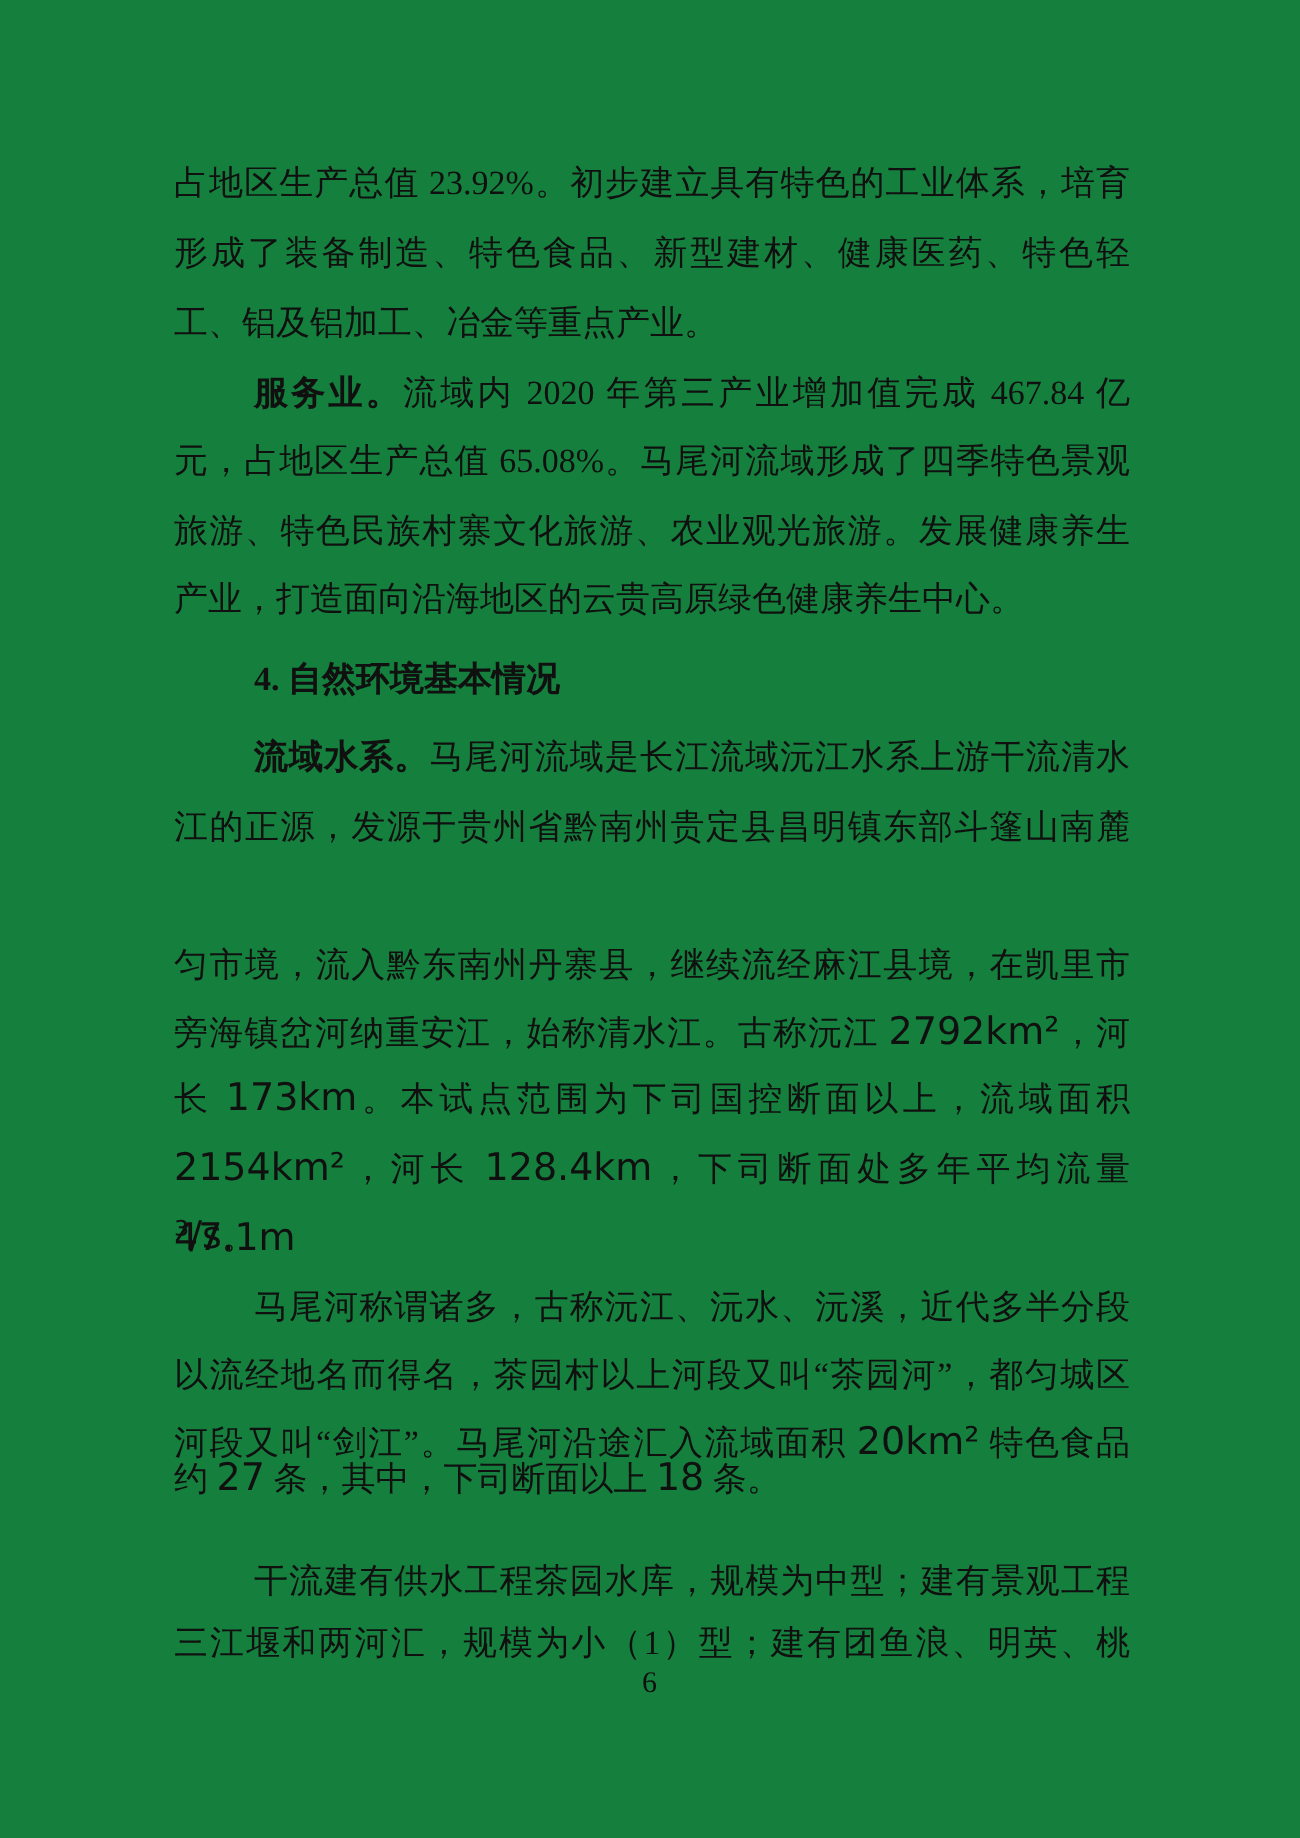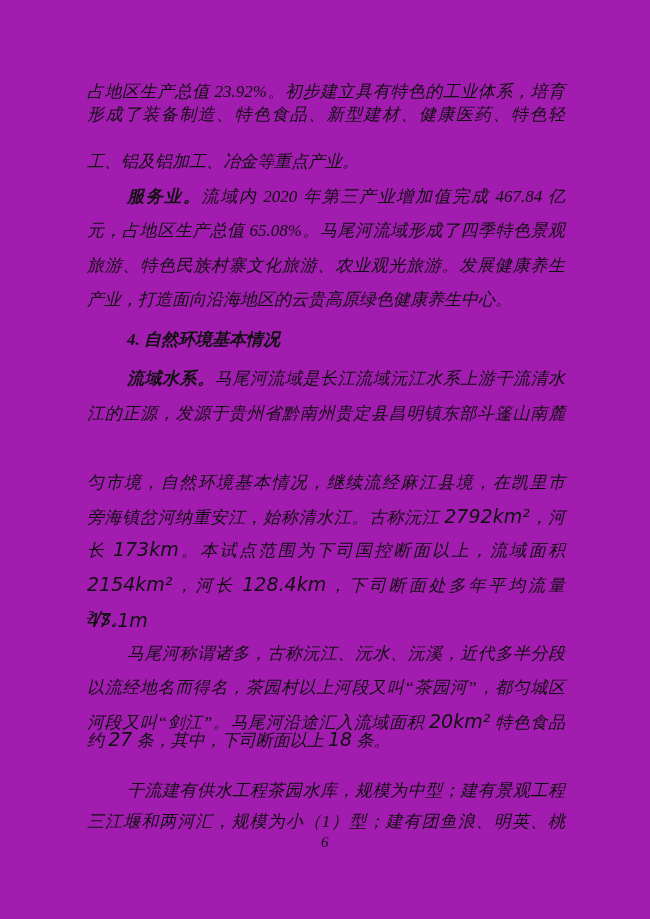--- a/index.html
+++ b/index.html
@@ -11,22 +11,21 @@
     width: 650px;
     height: 919px;
     position: relative;
     font-family: "Liberation Serif", "DejaVu Serif", serif;
     color: #101010;
     overflow: hidden;
   }
   .page {
     position: absolute;
     inset: 0;
-    background: #a21caf;
-    font-style: italic;
+    background: #15803d;
   }
   .line {
     position: absolute;
     left: 87px;
     width: 478px;
     height: 35px;
     line-height: 35px;
     font-size: 17px;
     text-align: justify;
     text-align-last: justify;
@@ -58,30 +57,30 @@
     text-align: center;
     letter-spacing: 0.5px;
   }
 </style>
 </head>
 <body>
 
 <div class="page">
 
   <div class="line" style="top:74px"><span>占地区生产总值 23.92%。初步建立具有特色的工业体系，培育</span></div>
-  <div class="line" style="top:97px"><span>形成了装备制造、特色食品、新型建材、健康医药、特色轻</span></div>
+  <div class="line" style="top:109px"><span>形成了装备制造、特色食品、新型建材、健康医药、特色轻</span></div>
   <div class="line end" style="top:144px"><span>工、铝及铝加工、冶金等重点产业。</span></div>
   <div class="line indent" style="top:179px"><span class="b">服务业。</span><span>流域内 2020 年第三产业增加值完成 467.84 亿</span></div>
   <div class="line" style="top:213px"><span>元，占地区生产总值 65.08%。马尾河流域形成了四季特色景观</span></div>
   <div class="line" style="top:248px"><span>旅游、特色民族村寨文化旅游、农业观光旅游。发展健康养生</span></div>
   <div class="line end" style="top:282px"><span>产业，打造面向沿海地区的云贵高原绿色健康养生中心。</span></div>
   <div class="line end indent" style="top:322px"><span class="b">4. 自然环境基本情况</span></div>
   <div class="line indent" style="top:361px"><span class="b">流域水系。</span><span>马尾河流域是长江流域沅江水系上游干流清水</span></div>
   <div class="line" style="top:396px"><span>江的正源，发源于贵州省黔南州贵定县昌明镇东部斗篷山南麓</span></div>
-  <div class="line" style="top:465px"><span>匀市境，自然环境基本情况，继续流经麻江县境，在凯里市</span></div>
+  <div class="line" style="top:465px"><span>匀市境，流入黔东南州丹寨县，继续流经麻江县境，在凯里市</span></div>
   <div class="line" style="top:499px"><span>旁海镇岔河纳重安江，始称清水江。古称沅江 </span><span class="n">2792km²</span><span>，河</span></div>
   <div class="line" style="top:532px"><span>长 </span><span class="n">173km</span><span>。本试点范围为下司国控断面以上，流域面积</span></div>
   <div class="line" style="top:567px"><span class="n">2154km²</span><span>，河长 </span><span class="n">128.4km</span><span>，下司断面处多年平均流量 </span><span class="n">47.1m</span></div>
   <div class="line end" style="top:601px"><span class="n">³/s</span><span>。</span></div>
   <div class="line" style="top:670px"><span>以流经地名而得名，茶园村以上河段又叫“茶园河”，都匀城区</span></div>
   <div class="line indent" style="top:636px"><span>马尾河称谓诸多，古称沅江、沅水、沅溪，近代多半分段</span></div>
   <div class="line" style="top:704px"><span>河段又叫“剑江”。马尾河沿途汇入流域面积 </span><span class="n">20km²</span><span> 特色食品</span></div>
   <div class="line end" style="top:722px"><span>约 </span><span class="n">27</span><span> 条，其中，下司断面以上 </span><span class="n">18</span><span> 条。</span></div>
   <div class="line indent" style="top:773px"><span>干流建有供水工程茶园水库，规模为中型；建有景观工程</span></div>
   <div class="line" style="top:804px"><span>三江堰和两河汇，规模为小（1）型；建有团鱼浪、明英、桃</span></div>

